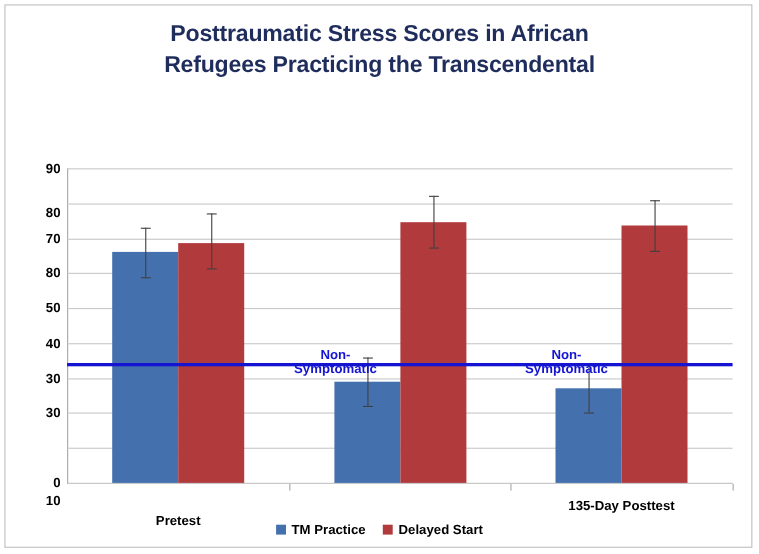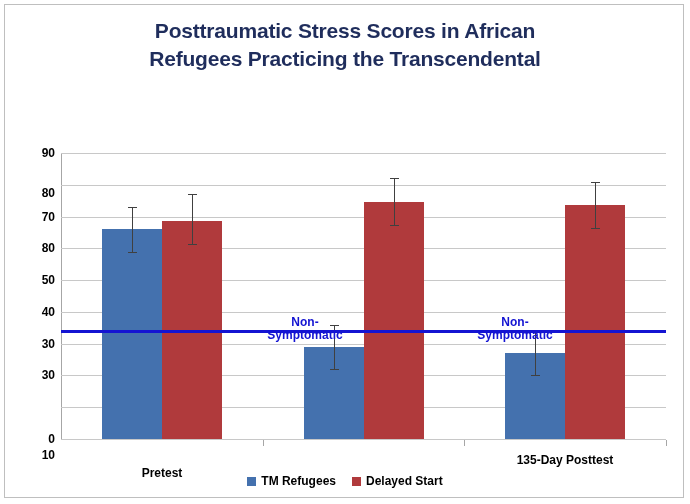--- a/index.html
+++ b/index.html
@@ -248,21 +248,21 @@
     </div>
 
   <div id="x-labels">
       <div class="x-label" style="left: 0px; width: 202px; margin-top: 13px;">Pretest</div>
       <div class="x-label" style="left: 403px; width: 202px;">135-Day Posttest</div>
     </div>
 
   <div id="legend">
       <div class="legend-item">
         <span class="legend-swatch" style="background: rgb(68, 113, 174);"></span>
-        <span class="legend-label">TM Refugees</span>
+        <span class="legend-label">TM Practice</span>
       </div>
       <div class="legend-item">
         <span class="legend-swatch" style="background: rgb(176, 58, 60);"></span>
         <span class="legend-label">Delayed Start</span>
       </div>
     </div>
 
 </div>
 
 </body></html>

